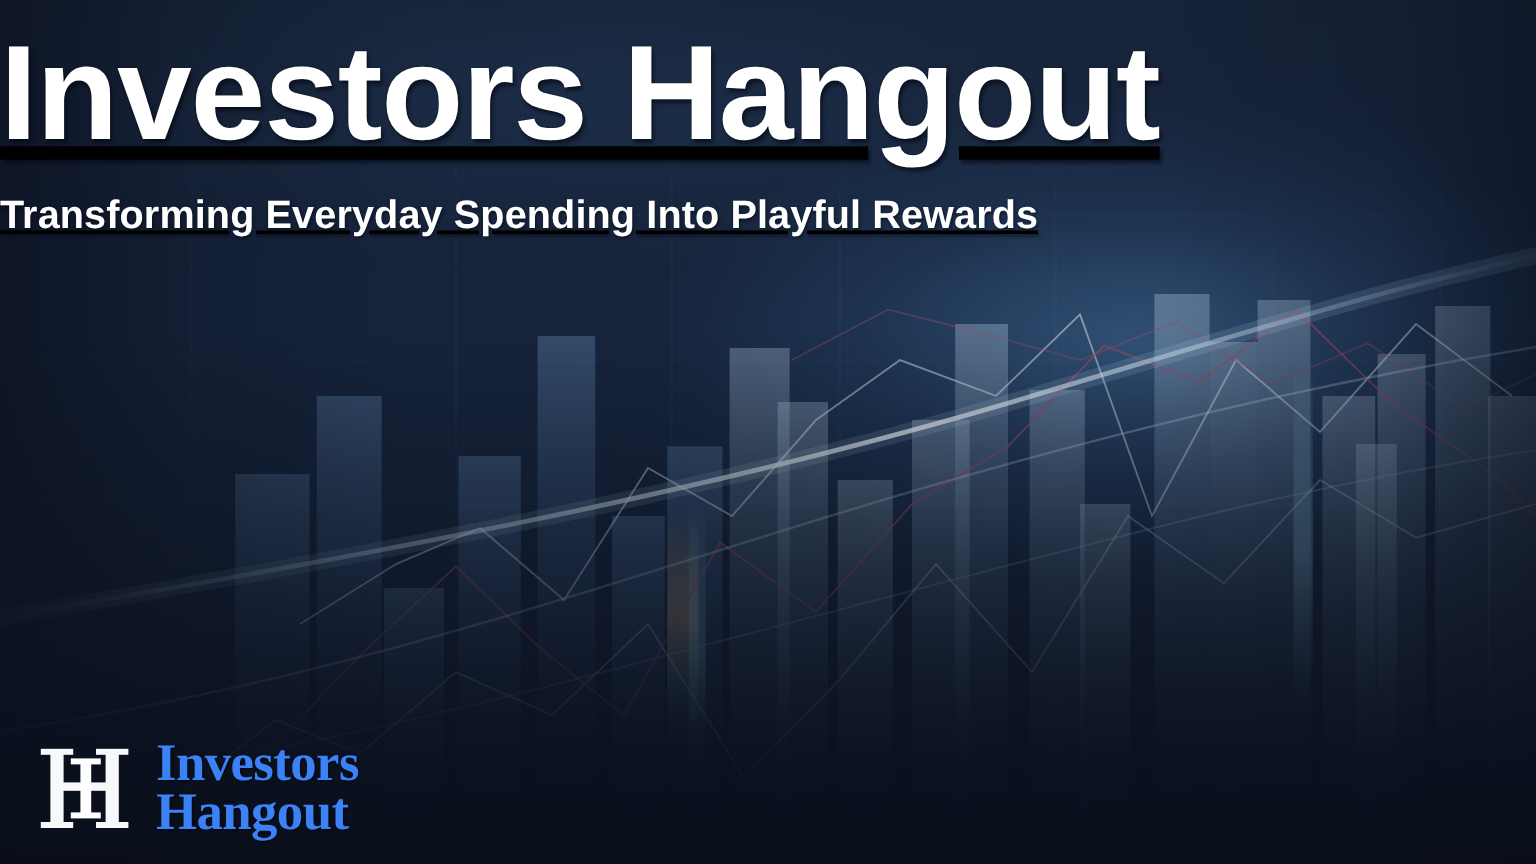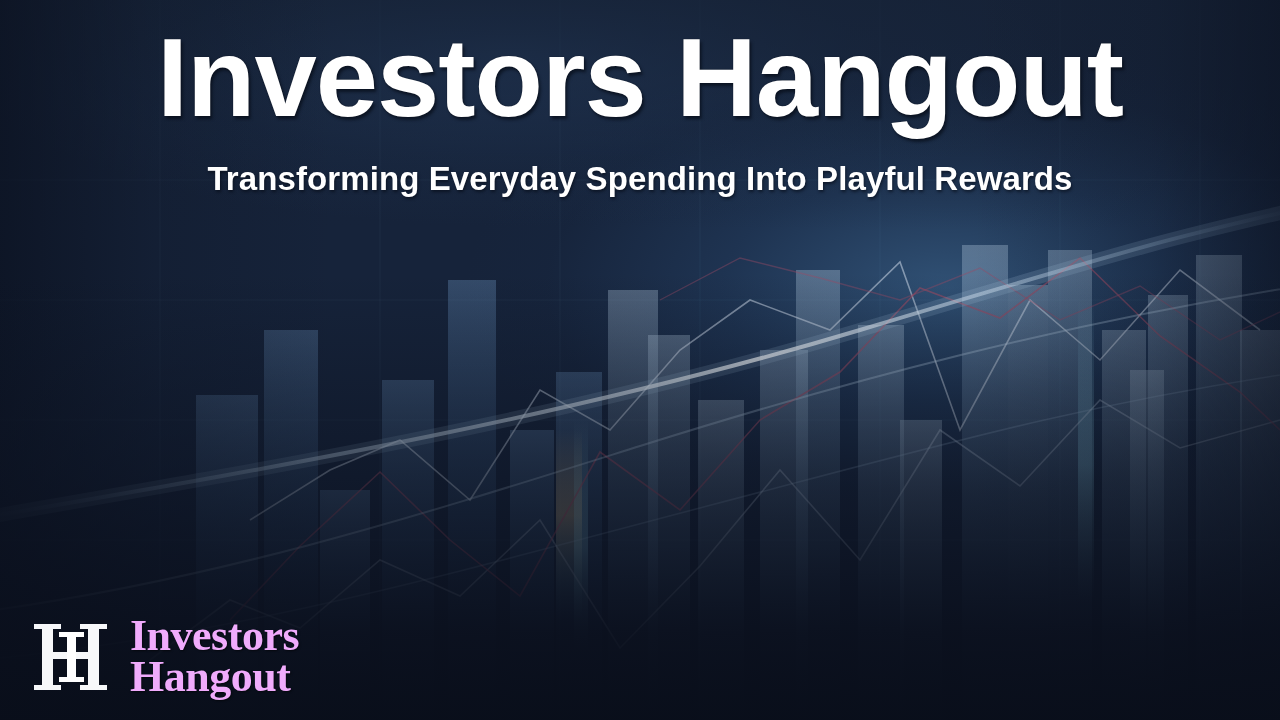--- a/index.html
+++ b/index.html
@@ -41,21 +41,21 @@
   }
   #bg-vignette-top {
     background:linear-gradient(to bottom, rgba(22,34,54,0.75) 0%, rgba(22,34,54,0.38) 14%, transparent 32%);
   }
 
   #bg-svg { position:absolute; inset:0; width:1280px; height:720px; }
 
   
   #headline-block {
     position:absolute; left:0; top:0; width:1280px;
-    text-align:center; z-index:6;
+    z-index:6;text-decoration:underline;
   }
   #page-title {
     font-size:112px;
     font-weight:bold;
     color:#ffffff;
     letter-spacing:-1px;
     line-height:1;
     padding-top:22px;
     text-shadow:2px 3px 3px rgba(5,10,20,0.62), 0 0 1px rgba(5,10,20,0.8);
     white-space:nowrap;
@@ -81,21 +81,21 @@
   #logo-monogram {
     position:relative;
     width:92px; height:92px;
     margin-right:12px;
     flex:0 0 auto;
   }
   #logo-monogram svg { display:block; }
   #logo-wordmark {
     display:flex; flex-direction:column;
     font-family:"Liberation Serif", serif;
-    color:#f0abfc;
+    color:#3b82f6;
     line-height:0.94;
   }
   #logo-line-1 {
     font-size:44px; font-weight:bold; letter-spacing:-0.5px;
     text-shadow:1px 1px 2px rgba(0,0,0,0.55);
   }
   #logo-line-2 {
     font-size:44px; font-weight:bold; letter-spacing:-0.5px;
     text-shadow:1px 1px 2px rgba(0,0,0,0.55);
     font-family:Liberation Serif, serif;

